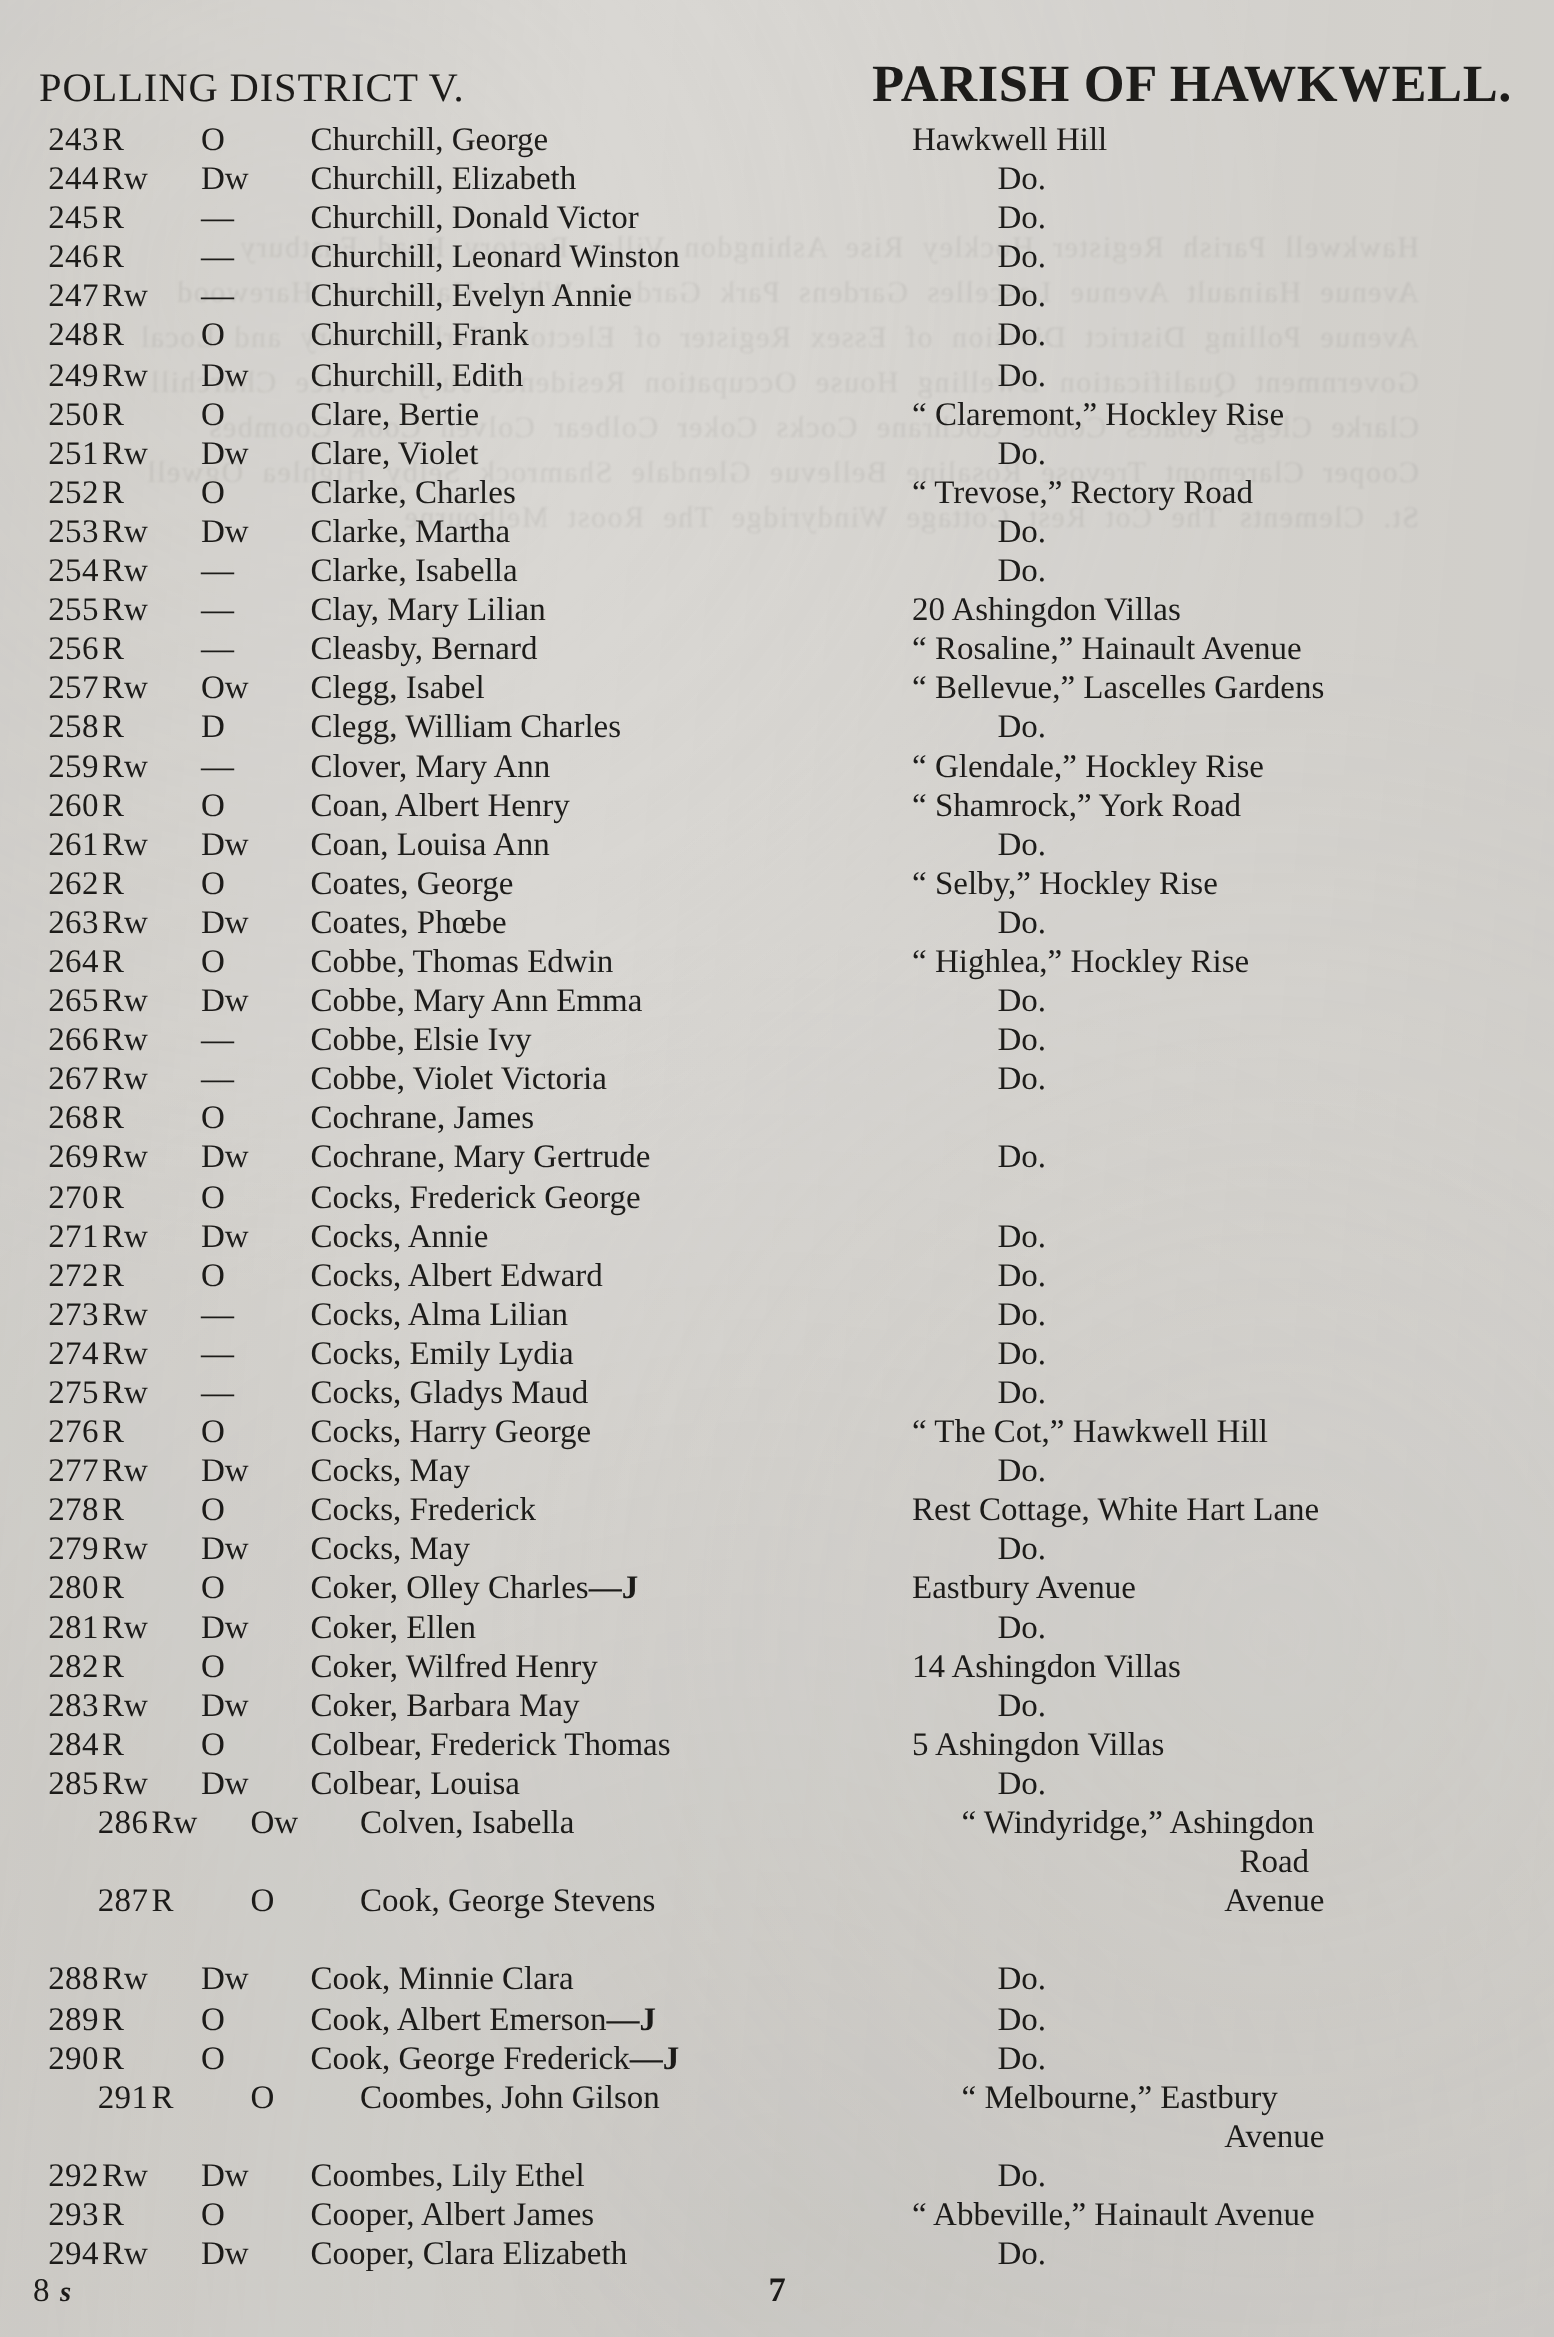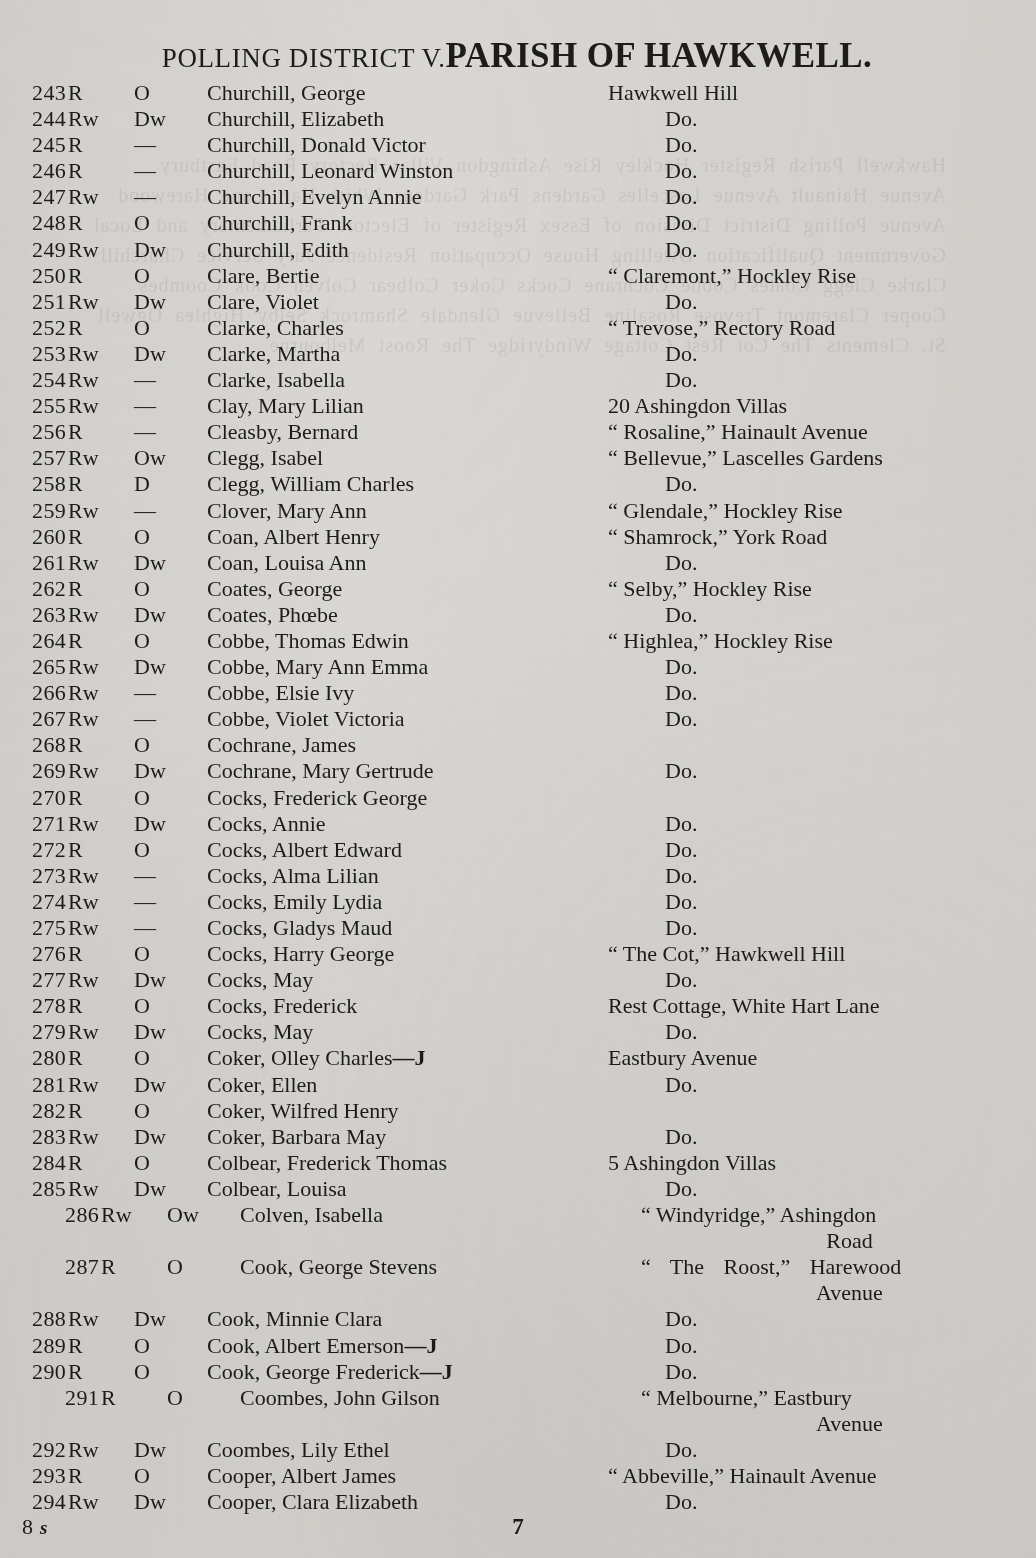--- a/index.html
+++ b/index.html
@@ -50,21 +50,21 @@
     pointer-events: none;
     box-sizing: border-box;
   }
 
   .header {
     position: absolute;
     top: 36px;
     left: 26px;
     right: 22px;
     display: flex;
-    justify-content: center;
+    justify-content: space-between;
     align-items: baseline;
     z-index: 2;
   }
   .header-title {
     font-size: 27px;
     letter-spacing: 0.6px;
     white-space: nowrap;
   }
   .header-right {
     font-size: 35px;
@@ -459,20 +459,21 @@
         <div class="c-qual">Rw</div>
         <div class="c-code">Dw</div>
         <div class="c-name">Coker, Ellen</div>
         <div class="c-addr indent"><span>Do.</span></div>
       </div>
       <div class="row">
         <div class="c-num">282</div>
         <div class="c-qual">R</div>
         <div class="c-code">O</div>
         <div class="c-name">Coker, Wilfred Henry</div>
+        <div class="c-addr"><span>14 Ashingdon Villas</span></div>
       </div>
       <div class="row">
         <div class="c-num">283</div>
         <div class="c-qual">Rw</div>
         <div class="c-code">Dw</div>
         <div class="c-name">Coker, Barbara May</div>
         <div class="c-addr indent"><span>Do.</span></div>
       </div>
       <div class="row">
         <div class="c-num">284</div>
@@ -493,21 +494,21 @@
         <div class="c-qual">Rw</div>
         <div class="c-code">Ow</div>
         <div class="c-name">Colven, Isabella</div>
         <div class="c-addr wrap"><span>“ Windyridge,” Ashingdon</span><span class="addr-line2">Road</span></div>
       </div>
       <div class="row tall">
         <div class="c-num">287</div>
         <div class="c-qual">R</div>
         <div class="c-code">O</div>
         <div class="c-name">Cook, George Stevens</div>
-        <div class="c-addr wrap"><span class="spread">“ The  Roost,”  Harewood</span><span class="addr-line2">Avenue</span></div>
+        <div class="c-addr wrap"><span class="addr-line2">Avenue</span></div>
       </div>
       <div class="row">
         <div class="c-num">288</div>
         <div class="c-qual">Rw</div>
         <div class="c-code">Dw</div>
         <div class="c-name">Cook, Minnie Clara</div>
         <div class="c-addr indent"><span>Do.</span></div>
       </div>
       <div class="row">
         <div class="c-num">289</div>

